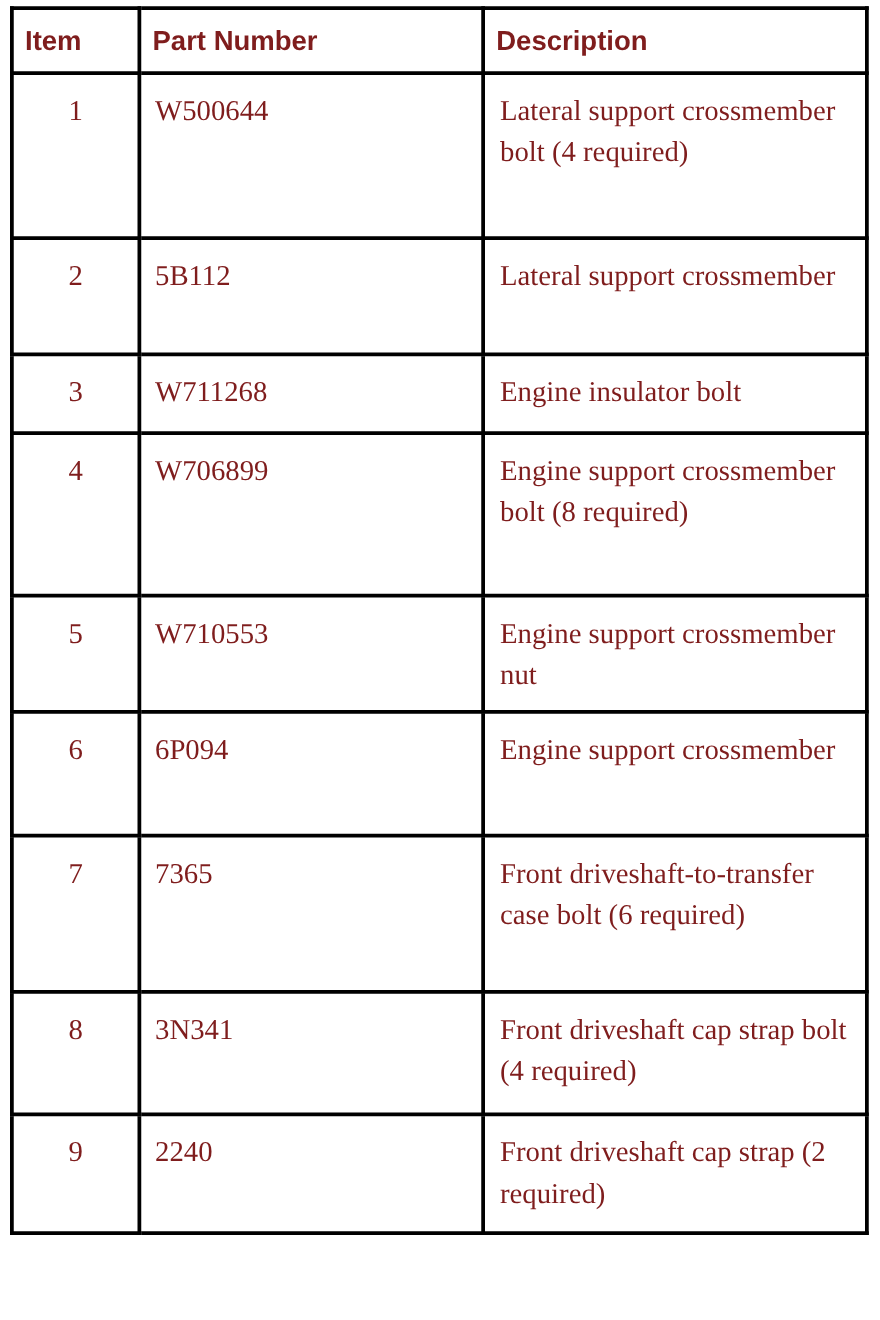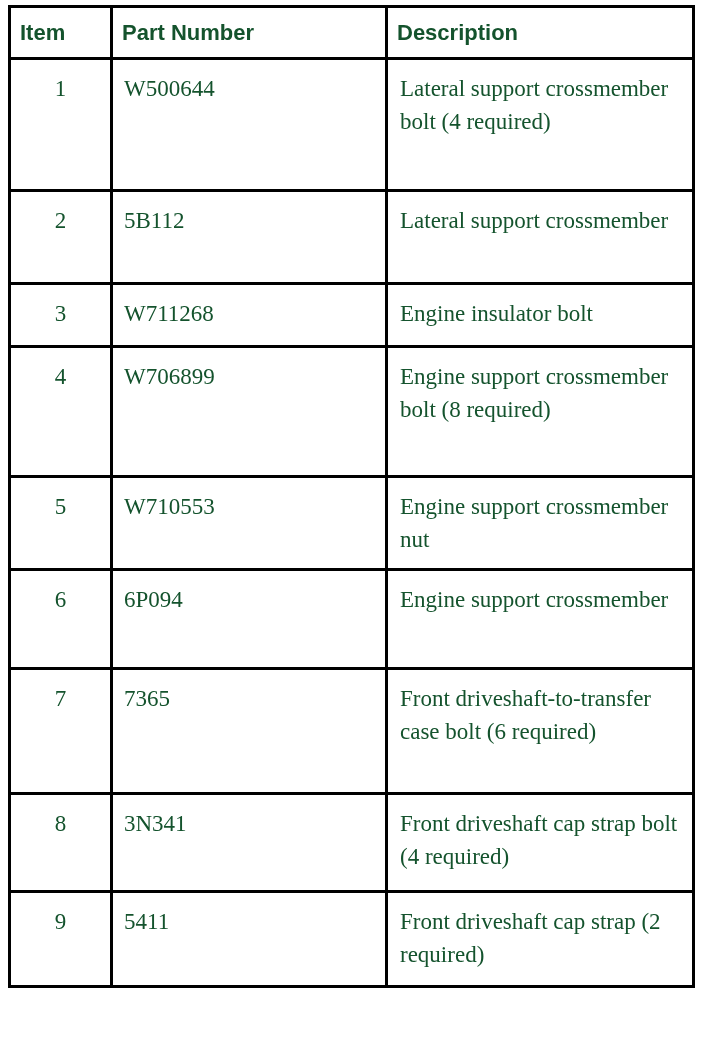--- a/index.html
+++ b/index.html
@@ -16,21 +16,21 @@
   .doc-wrap {
     position: absolute;
     left: 8px;
     top: 5px;
   }
   table.parts-table {
     border-collapse: collapse;
     table-layout: fixed;
     width: 684px;
     background: #ffffff;
-    color: #14532d;
+    color: #7f1d1d;
   }
   .parts-table col.c-item { width: 102px; }
   .parts-table col.c-part { width: 275px; }
   .parts-table col.c-desc { width: 307px; }
 
   .parts-table th,
   .parts-table td {
     border: 3px solid #000000;
     box-sizing: border-box;
     overflow: hidden;
@@ -129,18 +129,18 @@
         <td class="cell-part">7365</td>
         <td class="cell-desc">Front driveshaft-to-transfer case bolt (6 required)</td>
       </tr>
       <tr class="rh-8">
         <td class="cell-item">8</td>
         <td class="cell-part">3N341</td>
         <td class="cell-desc">Front driveshaft cap strap bolt (4 required)</td>
       </tr>
       <tr class="rh-9">
         <td class="cell-item">9</td>
-        <td class="cell-part">5411</td>
+        <td class="cell-part">2240</td>
         <td class="cell-desc">Front driveshaft cap strap (2 required)</td>
       </tr>
     </tbody>
   </table>
 </div>
 
 </body></html>

